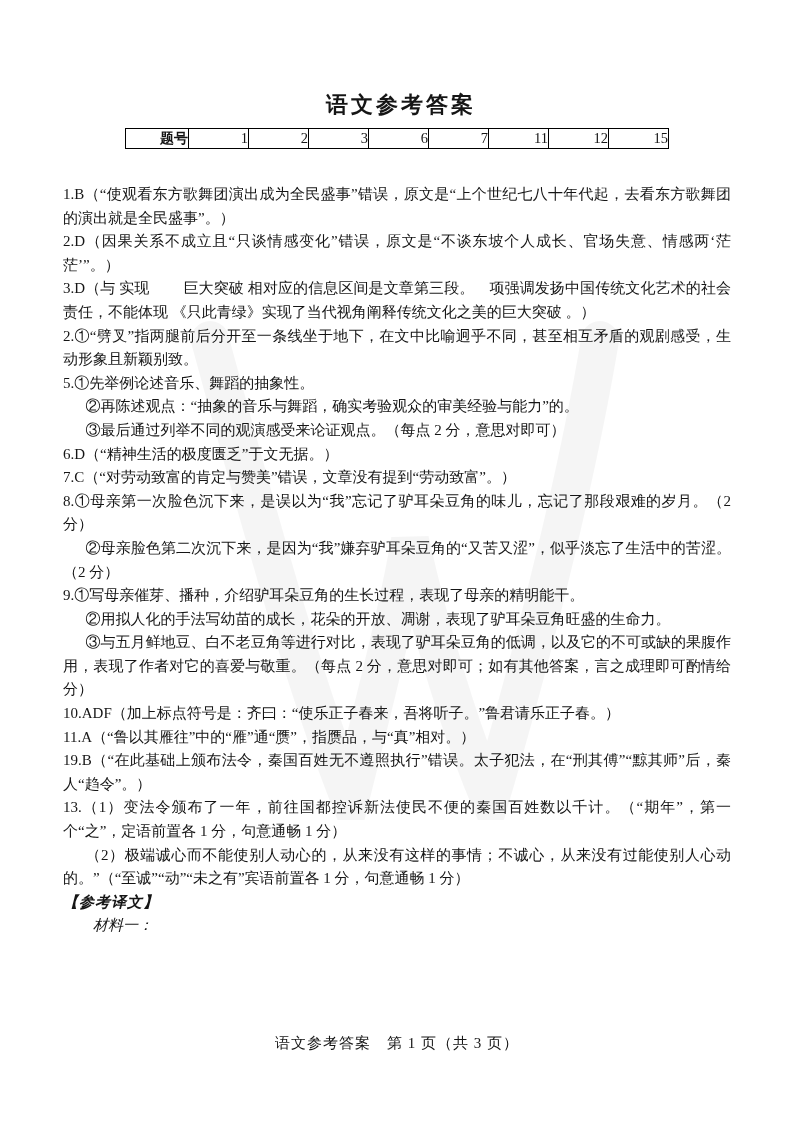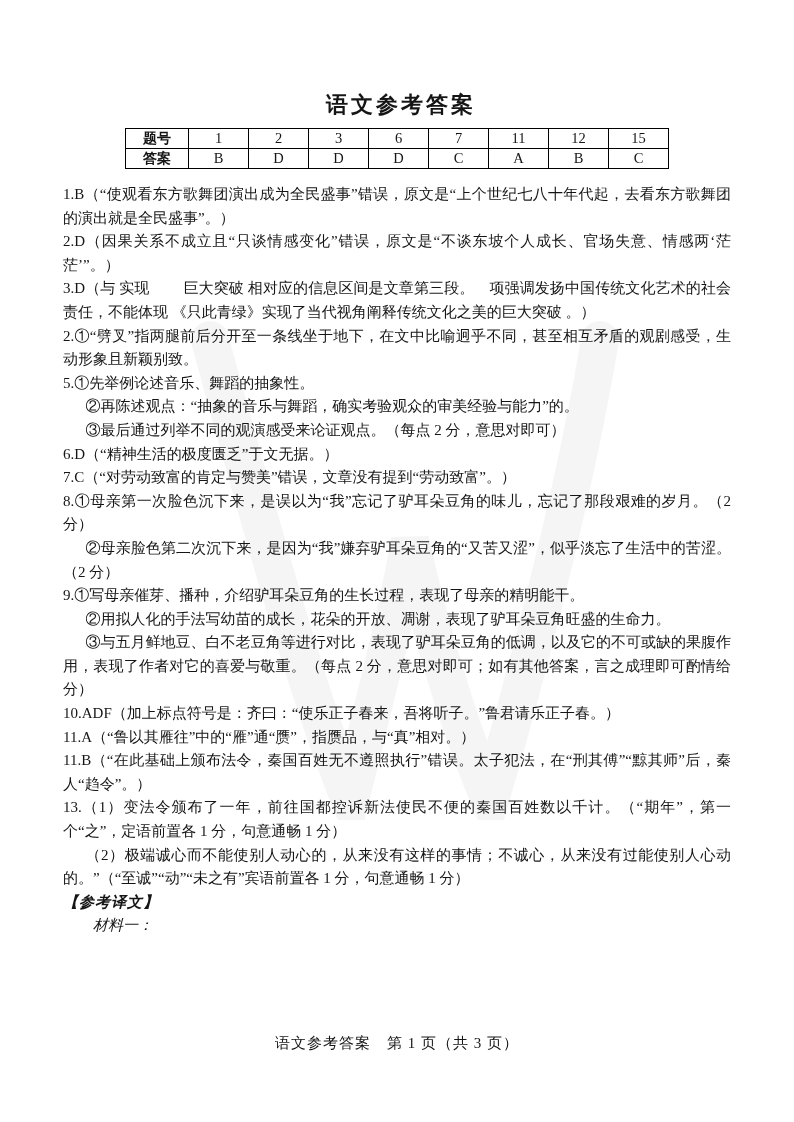--- a/index.html
+++ b/index.html
@@ -35,21 +35,21 @@
   .score-table {
     position: absolute;
     top: 128px;
     left: 125px;
     border-collapse: collapse;
     table-layout: fixed;
   }
   .score-table td {
     border: 1px solid #000;
     height: 19px;
-    text-align: center;
+    text-align: right;
     vertical-align: middle;
     font-size: 14.5px;
     padding: 0;
     width: 59px;
     line-height: 19px;
   }
   .score-table td.lbl {
     width: 62px;
     font-weight: bold;
     font-family: "Liberation Sans", sans-serif;
@@ -102,52 +102,41 @@
         <td class="lbl">题号</td>
         <td>1</td>
         <td>2</td>
         <td>3</td>
         <td>6</td>
         <td>7</td>
         <td>11</td>
         <td>12</td>
         <td>15</td>
       </tr>
-      <tr>
-        <td class="lbl">答案</td>
-        <td>B</td>
-        <td>D</td>
-        <td>D</td>
-        <td>D</td>
-        <td>C</td>
-        <td>A</td>
-        <td>B</td>
-        <td>C</td>
-      </tr>
     </tbody>
   </table>
 
   <div class="body">
     <p>1.B（“使观看东方歌舞团演出成为全民盛事”错误，原文是“上个世纪七八十年代起，去看东方歌舞团的演出就是全民盛事”。）</p>
     <p>2.D（因果关系不成立且“只谈情感变化”错误，原文是“不谈东坡个人成长、官场失意、情感两‘茫茫’”。）</p>
     <p>3.D（与 实现　　 巨大突破 相对应的信息区间是文章第三段。　项强调发扬中国传统文化艺术的社会责任，不能体现 《只此青绿》实现了当代视角阐释传统文化之美的巨大突破 。）</p>
     <p>2.①“劈叉”指两腿前后分开至一条线坐于地下，在文中比喻迥乎不同，甚至相互矛盾的观剧感受，生动形象且新颖别致。</p>
     <p>5.①先举例论述音乐、舞蹈的抽象性。</p>
     <p class="ind">②再陈述观点：“抽象的音乐与舞蹈，确实考验观众的审美经验与能力”的。</p>
     <p class="ind">③最后通过列举不同的观演感受来论证观点。（每点 2 分，意思对即可）</p>
     <p>6.D（“精神生活的极度匮乏”于文无据。）</p>
     <p>7.C（“对劳动致富的肯定与赞美”错误，文章没有提到“劳动致富”。）</p>
     <p>8.①母亲第一次脸色沉下来，是误以为“我”忘记了驴耳朵豆角的味儿，忘记了那段艰难的岁月。（2 分）</p>
     <p class="ind">②母亲脸色第二次沉下来，是因为“我”嫌弃驴耳朵豆角的“又苦又涩”，似乎淡忘了生活中的苦涩。（2 分）</p>
     <p>9.①写母亲催芽、播种，介绍驴耳朵豆角的生长过程，表现了母亲的精明能干。</p>
     <p class="ind">②用拟人化的手法写幼苗的成长，花朵的开放、凋谢，表现了驴耳朵豆角旺盛的生命力。</p>
     <p class="ind">③与五月鲜地豆、白不老豆角等进行对比，表现了驴耳朵豆角的低调，以及它的不可或缺的果腹作用，表现了作者对它的喜爱与敬重。（每点 2 分，意思对即可；如有其他答案，言之成理即可酌情给分）</p>
     <p>10.ADF（加上标点符号是：齐曰：“使乐正子春来，吾将听子。”鲁君请乐正子春。）</p>
     <p>11.A（“鲁以其雁往”中的“雁”通“赝”，指赝品，与“真”相对。）</p>
-    <p>11.B（“在此基础上颁布法令，秦国百姓无不遵照执行”错误。太子犯法，在“刑其傅”“黥其师”后，秦人“趋令”。）</p>
+    <p>19.B（“在此基础上颁布法令，秦国百姓无不遵照执行”错误。太子犯法，在“刑其傅”“黥其师”后，秦人“趋令”。）</p>
     <p>13.（1）变法令颁布了一年，前往国都控诉新法使民不便的秦国百姓数以千计。（“期年”，第一个“之”，定语前置各 1 分，句意通畅 1 分）</p>
     <p class="ind">（2）极端诚心而不能使别人动心的，从来没有这样的事情；不诚心，从来没有过能使别人心动的。”（“至诚”“动”“未之有”宾语前置各 1 分，句意通畅 1 分）</p>
     <p class="ref-heading">【参考译文】</p>
     <p class="trans ind2">材料一：</p>
   </div>
 
   <div class="footer">语文参考答案　第 1 页（共 3 页）</div>
 
 </div>
 

